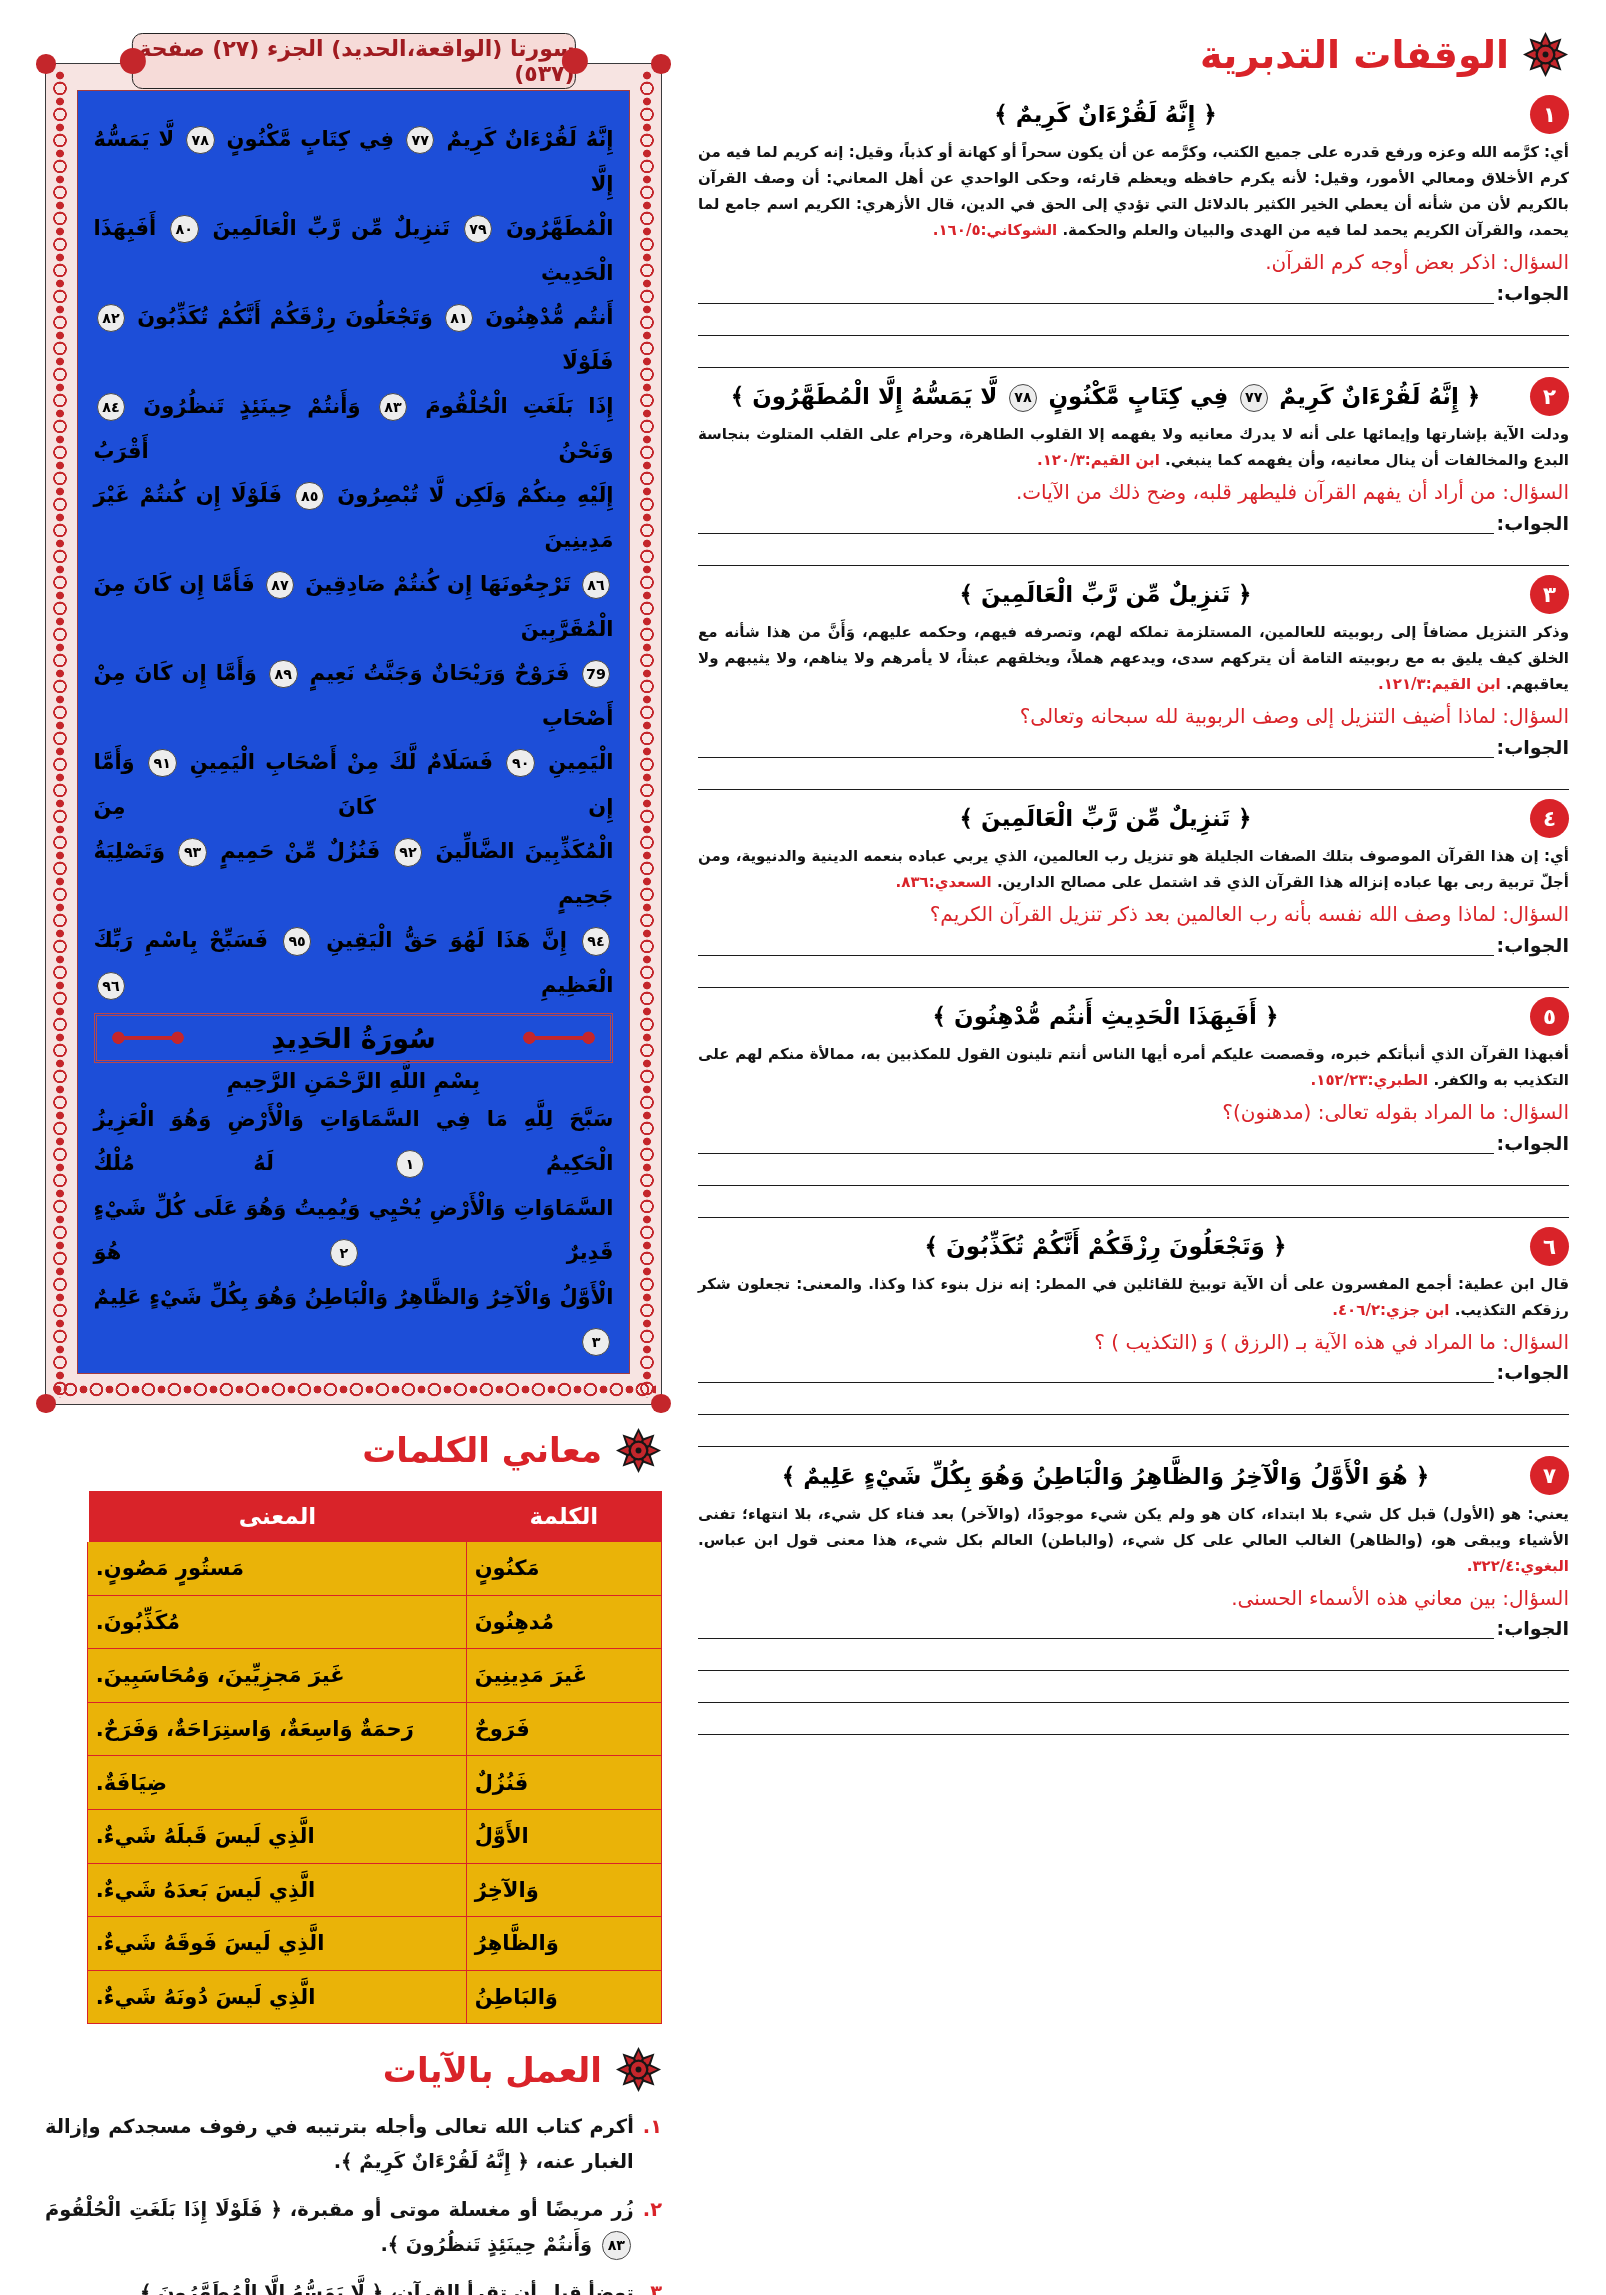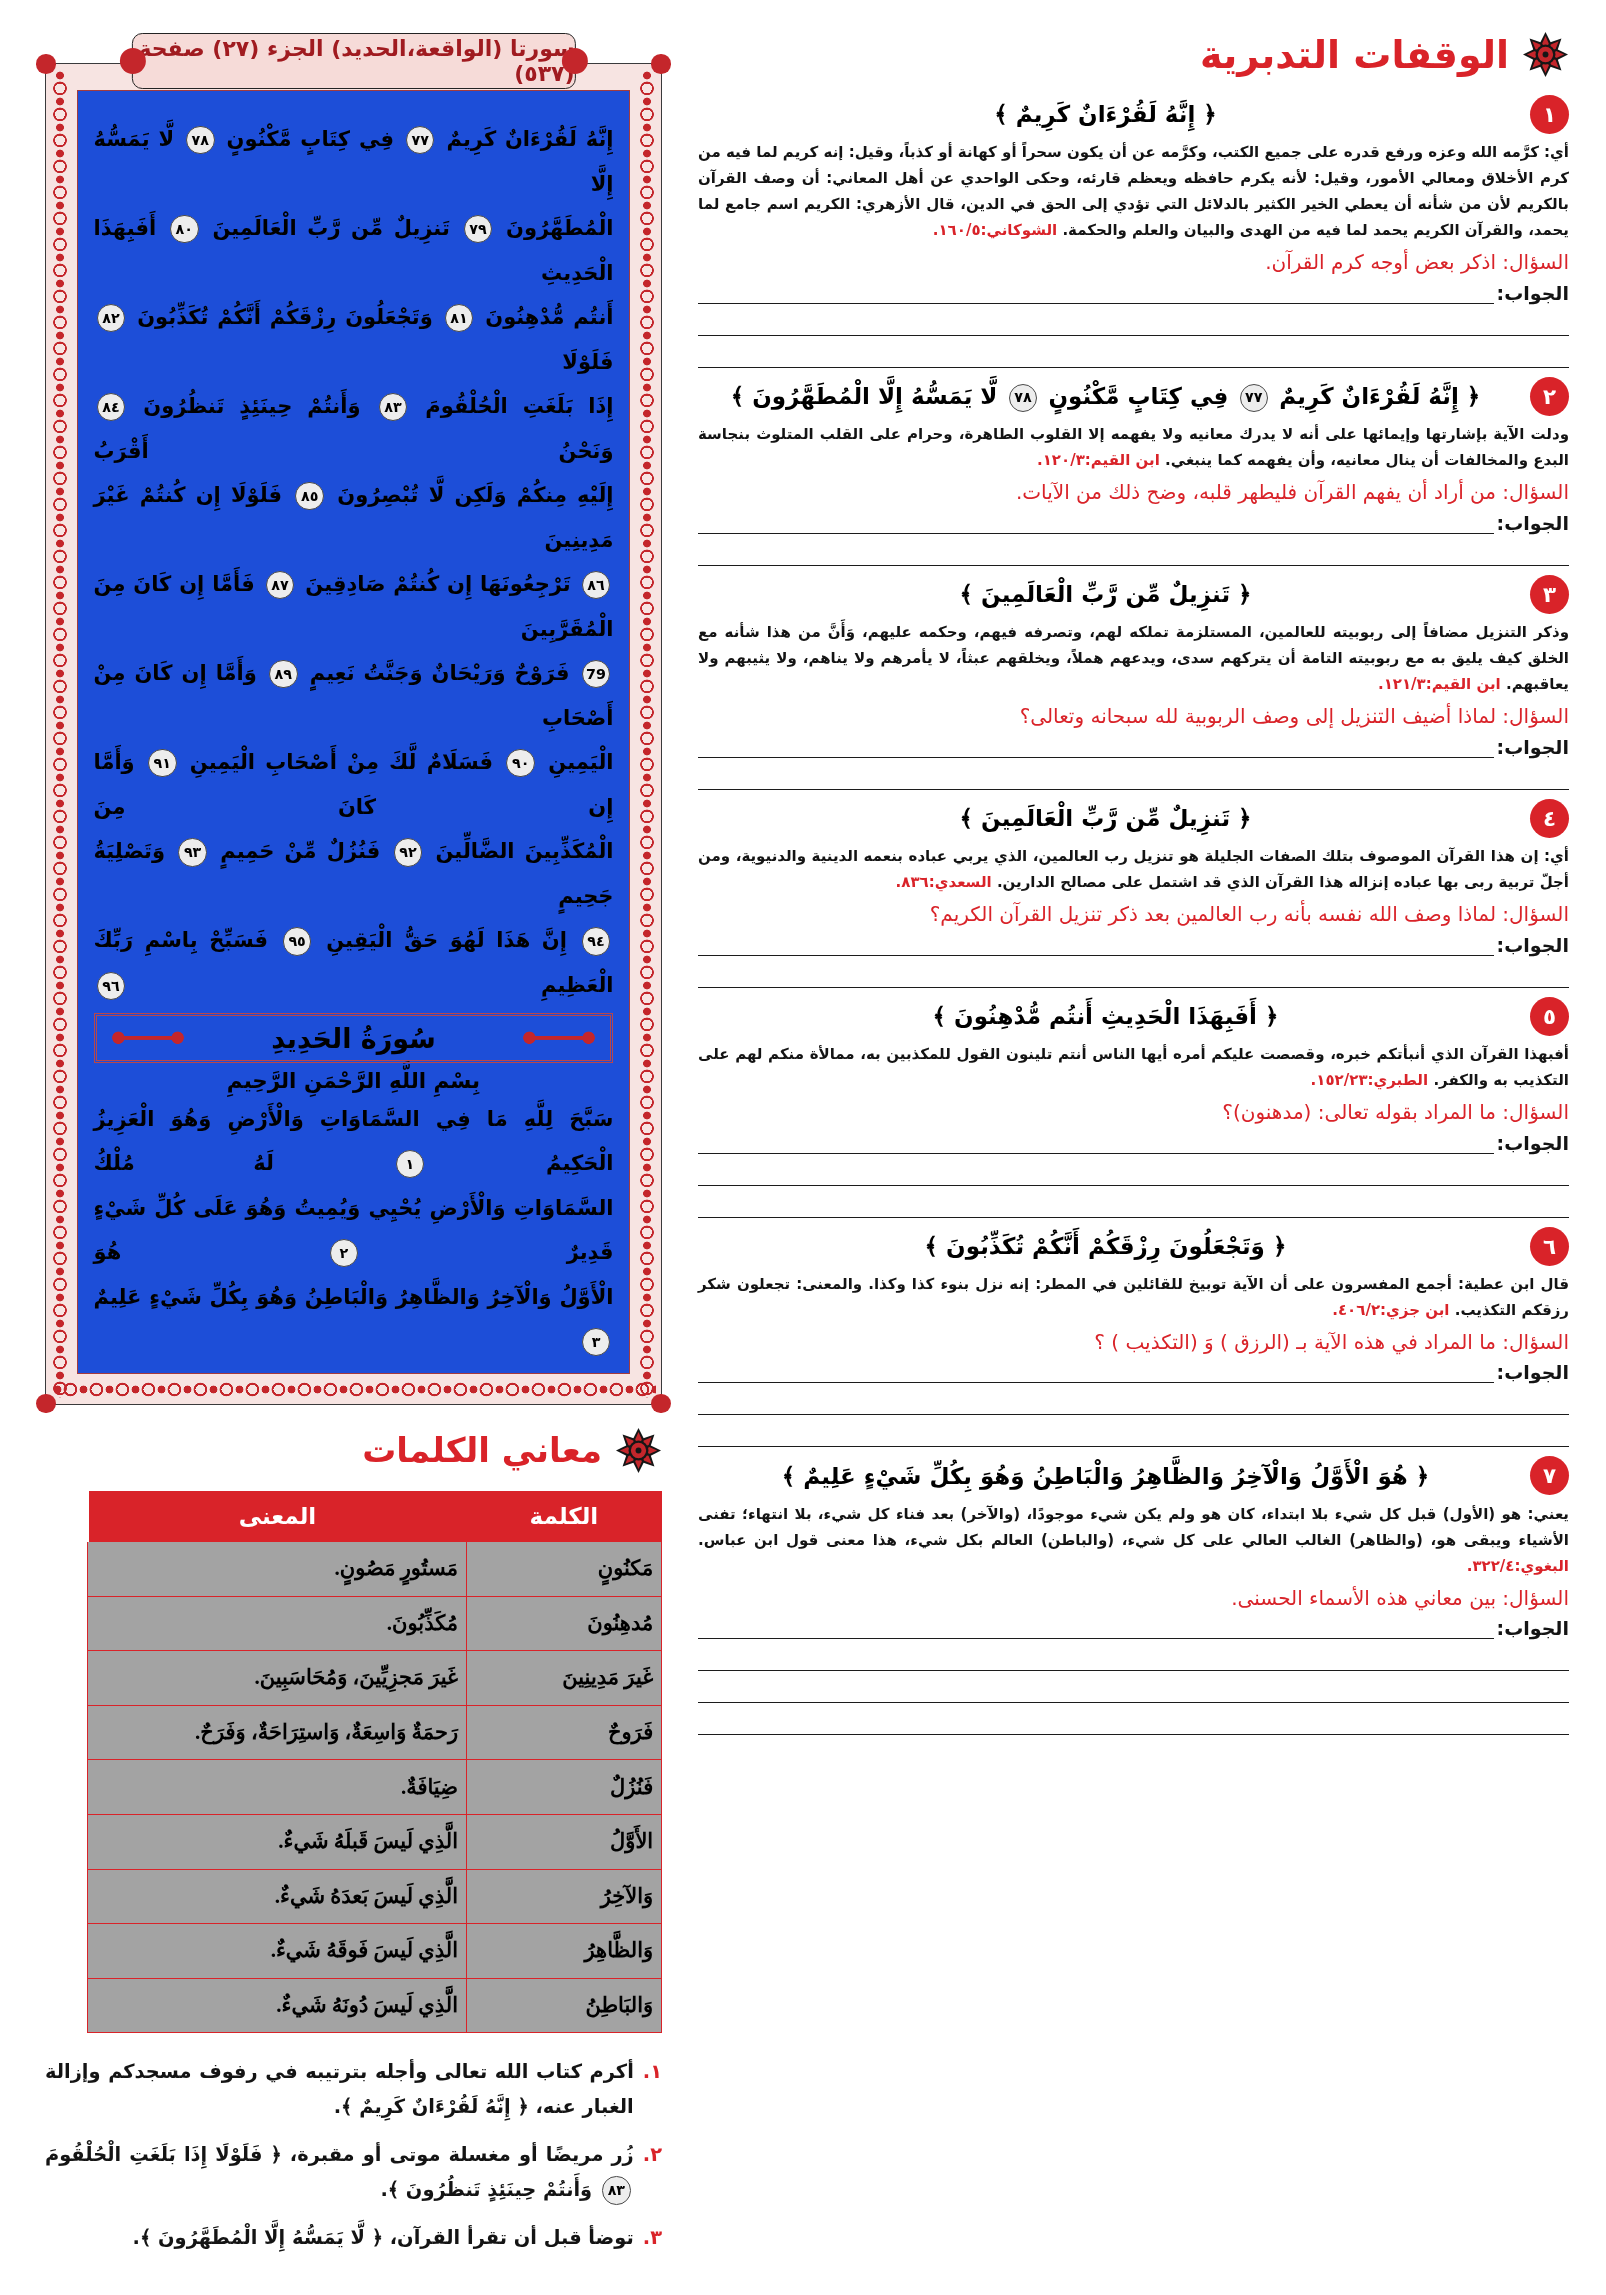--- a/index.html
+++ b/index.html
@@ -82,22 +82,22 @@
     background-repeat:no-repeat;background-size:100% 100%,100% 100%,70% 3.9px;background-position:center;}
   .surah-title{flex:1;text-align:center;font-size:27px;font-weight:bold;color:#000;}
   .basmala{text-align:center;font-size:21.4px;font-weight:bold;margin:1.3px 0 3.9px;color:#000;}
 
   
   .wm-wrap{margin:17px 0 22px;}
   .wm-table{border-collapse:collapse;width:calc(100% - 41px);margin-left:39px;}
   .wm-table th{background:var(--red);color:#fff;font-size:23px;font-weight:bold;padding:11.7px 6.5px;
     border:1.9px solid var(--red);}
   .wm-table th.sep{border-left:3.9px solid #fff;}
-  .wm-table td{border:1.9px solid var(--red);text-align:right;font-size:21px;font-weight:bold;
-    color:#000;padding:14.3px 7.8px;background:#a3a3a3;font-family:Liberation Serif, serif;}
+  .wm-table td{border:1.9px solid var(--red);text-align:left;font-size:21px;font-weight:bold;
+    color:#000;padding:14.3px 7.8px;background:#eab308;}
   .wm-col-word{width:34%;}
 
   
   .alist{list-style:none;margin:0 0 17px;padding:0;}
   .aitem{display:flex;gap:9px;margin-bottom:13px;}
   .anum{flex:0 0 auto;color:var(--red);font-size:19.4px;font-weight:bold;line-height:1.8;}
   .atext{margin:0;font-size:19.4px;font-weight:bold;line-height:1.8;text-align:justify;color:var(--ink);}
 </style>
 </head>
 <body>
@@ -367,20 +367,26 @@
 
   <tr>
     <td class="wm-word">وَالبَاطِنُ</td>
     <td class="wm-meaning">الَّذِي لَيسَ دُونَهُ شَيءٌ.</td>
   </tr>
 </tbody>
       </table>
     </div>
 
     <div>
+      <div class="sec-header">
+        <svg class="ros" viewBox="0 0 72 72" width="47" height="47">
+            <use href="#rosette"></use>
+          </svg>
+        <h2>العمل بالآيات</h2>
+      </div>
       <ul class="alist" id="actions-list">
   <li class="aitem">
     <span class="anum">١.</span>
     <p class="atext">أكرم كتاب الله تعالى وأجله بترتيبه في رفوف مسجدكم وإزالة الغبار عنه، ﴿ إِنَّهُ لَقُرْءَانٌ كَرِيمٌ ﴾.</p>
   </li>
 
   <li class="aitem">
     <span class="anum">٢.</span>
     <p class="atext">زُر مريضًا أو مغسلة موتى أو مقبرة، ﴿ فَلَوْلَا إِذَا بَلَغَتِ الْحُلْقُومَ <span class="ayah-num">٨٣</span> وَأَنتُمْ حِينَئِذٍ تَنظُرُونَ ﴾.</p>
   </li>

